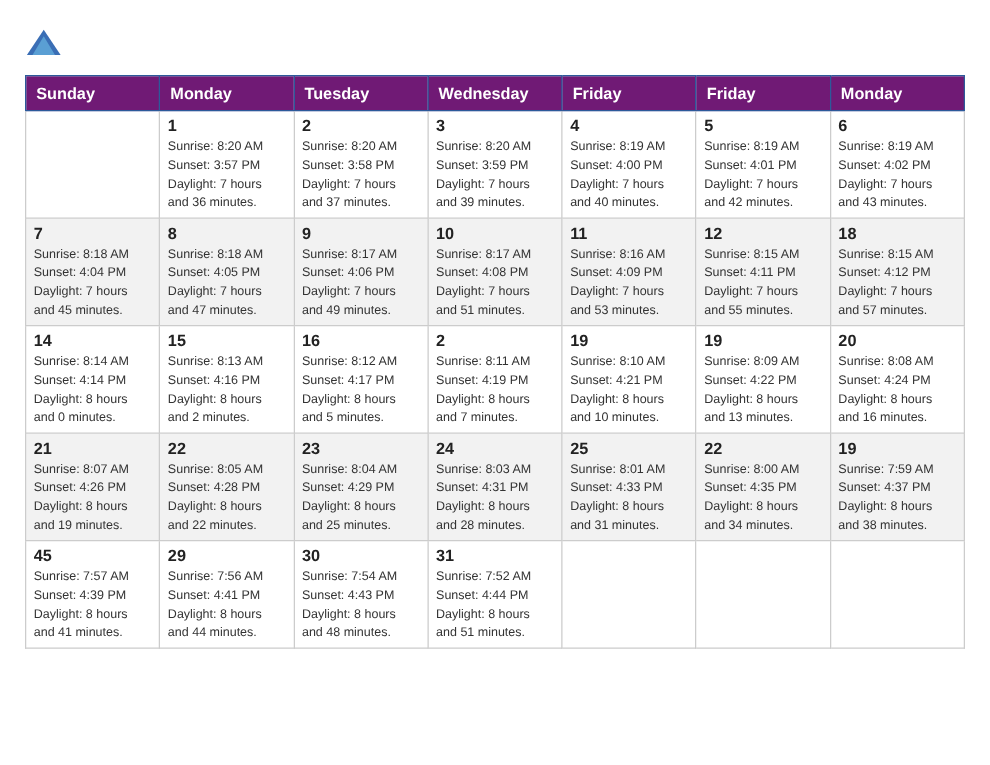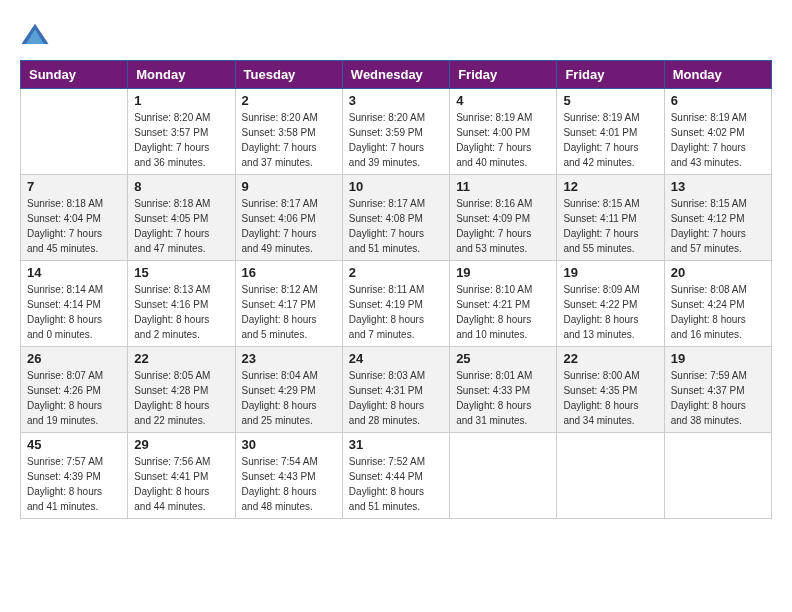--- a/index.html
+++ b/index.html
@@ -217,21 +217,21 @@
       </td>
         <td>
         <span class="day-number">12</span>
         <div class="day-info">
           Sunrise: 8:15 AM<br>
           Sunset: 4:11 PM<br>
           Daylight: 7 hours and 55 minutes.
         </div>
       </td>
         <td>
-        <span class="day-number">13</span>
+        <span class="day-number">18</span>
         <div class="day-info">
           Sunrise: 8:15 AM<br>
           Sunset: 4:12 PM<br>
           Daylight: 7 hours and 57 minutes.
         </div>
       </td>
       </tr>
       <tr>
         <td>
         <span class="day-number">14</span>
@@ -285,21 +285,21 @@
         <span class="day-number">20</span>
         <div class="day-info">
           Sunrise: 8:08 AM<br>
           Sunset: 4:24 PM<br>
           Daylight: 8 hours and 16 minutes.
         </div>
       </td>
       </tr>
       <tr>
         <td>
-        <span class="day-number">26</span>
+        <span class="day-number">21</span>
         <div class="day-info">
           Sunrise: 8:07 AM<br>
           Sunset: 4:26 PM<br>
           Daylight: 8 hours and 19 minutes.
         </div>
       </td>
         <td>
         <span class="day-number">22</span>
         <div class="day-info">
           Sunrise: 8:05 AM<br>

